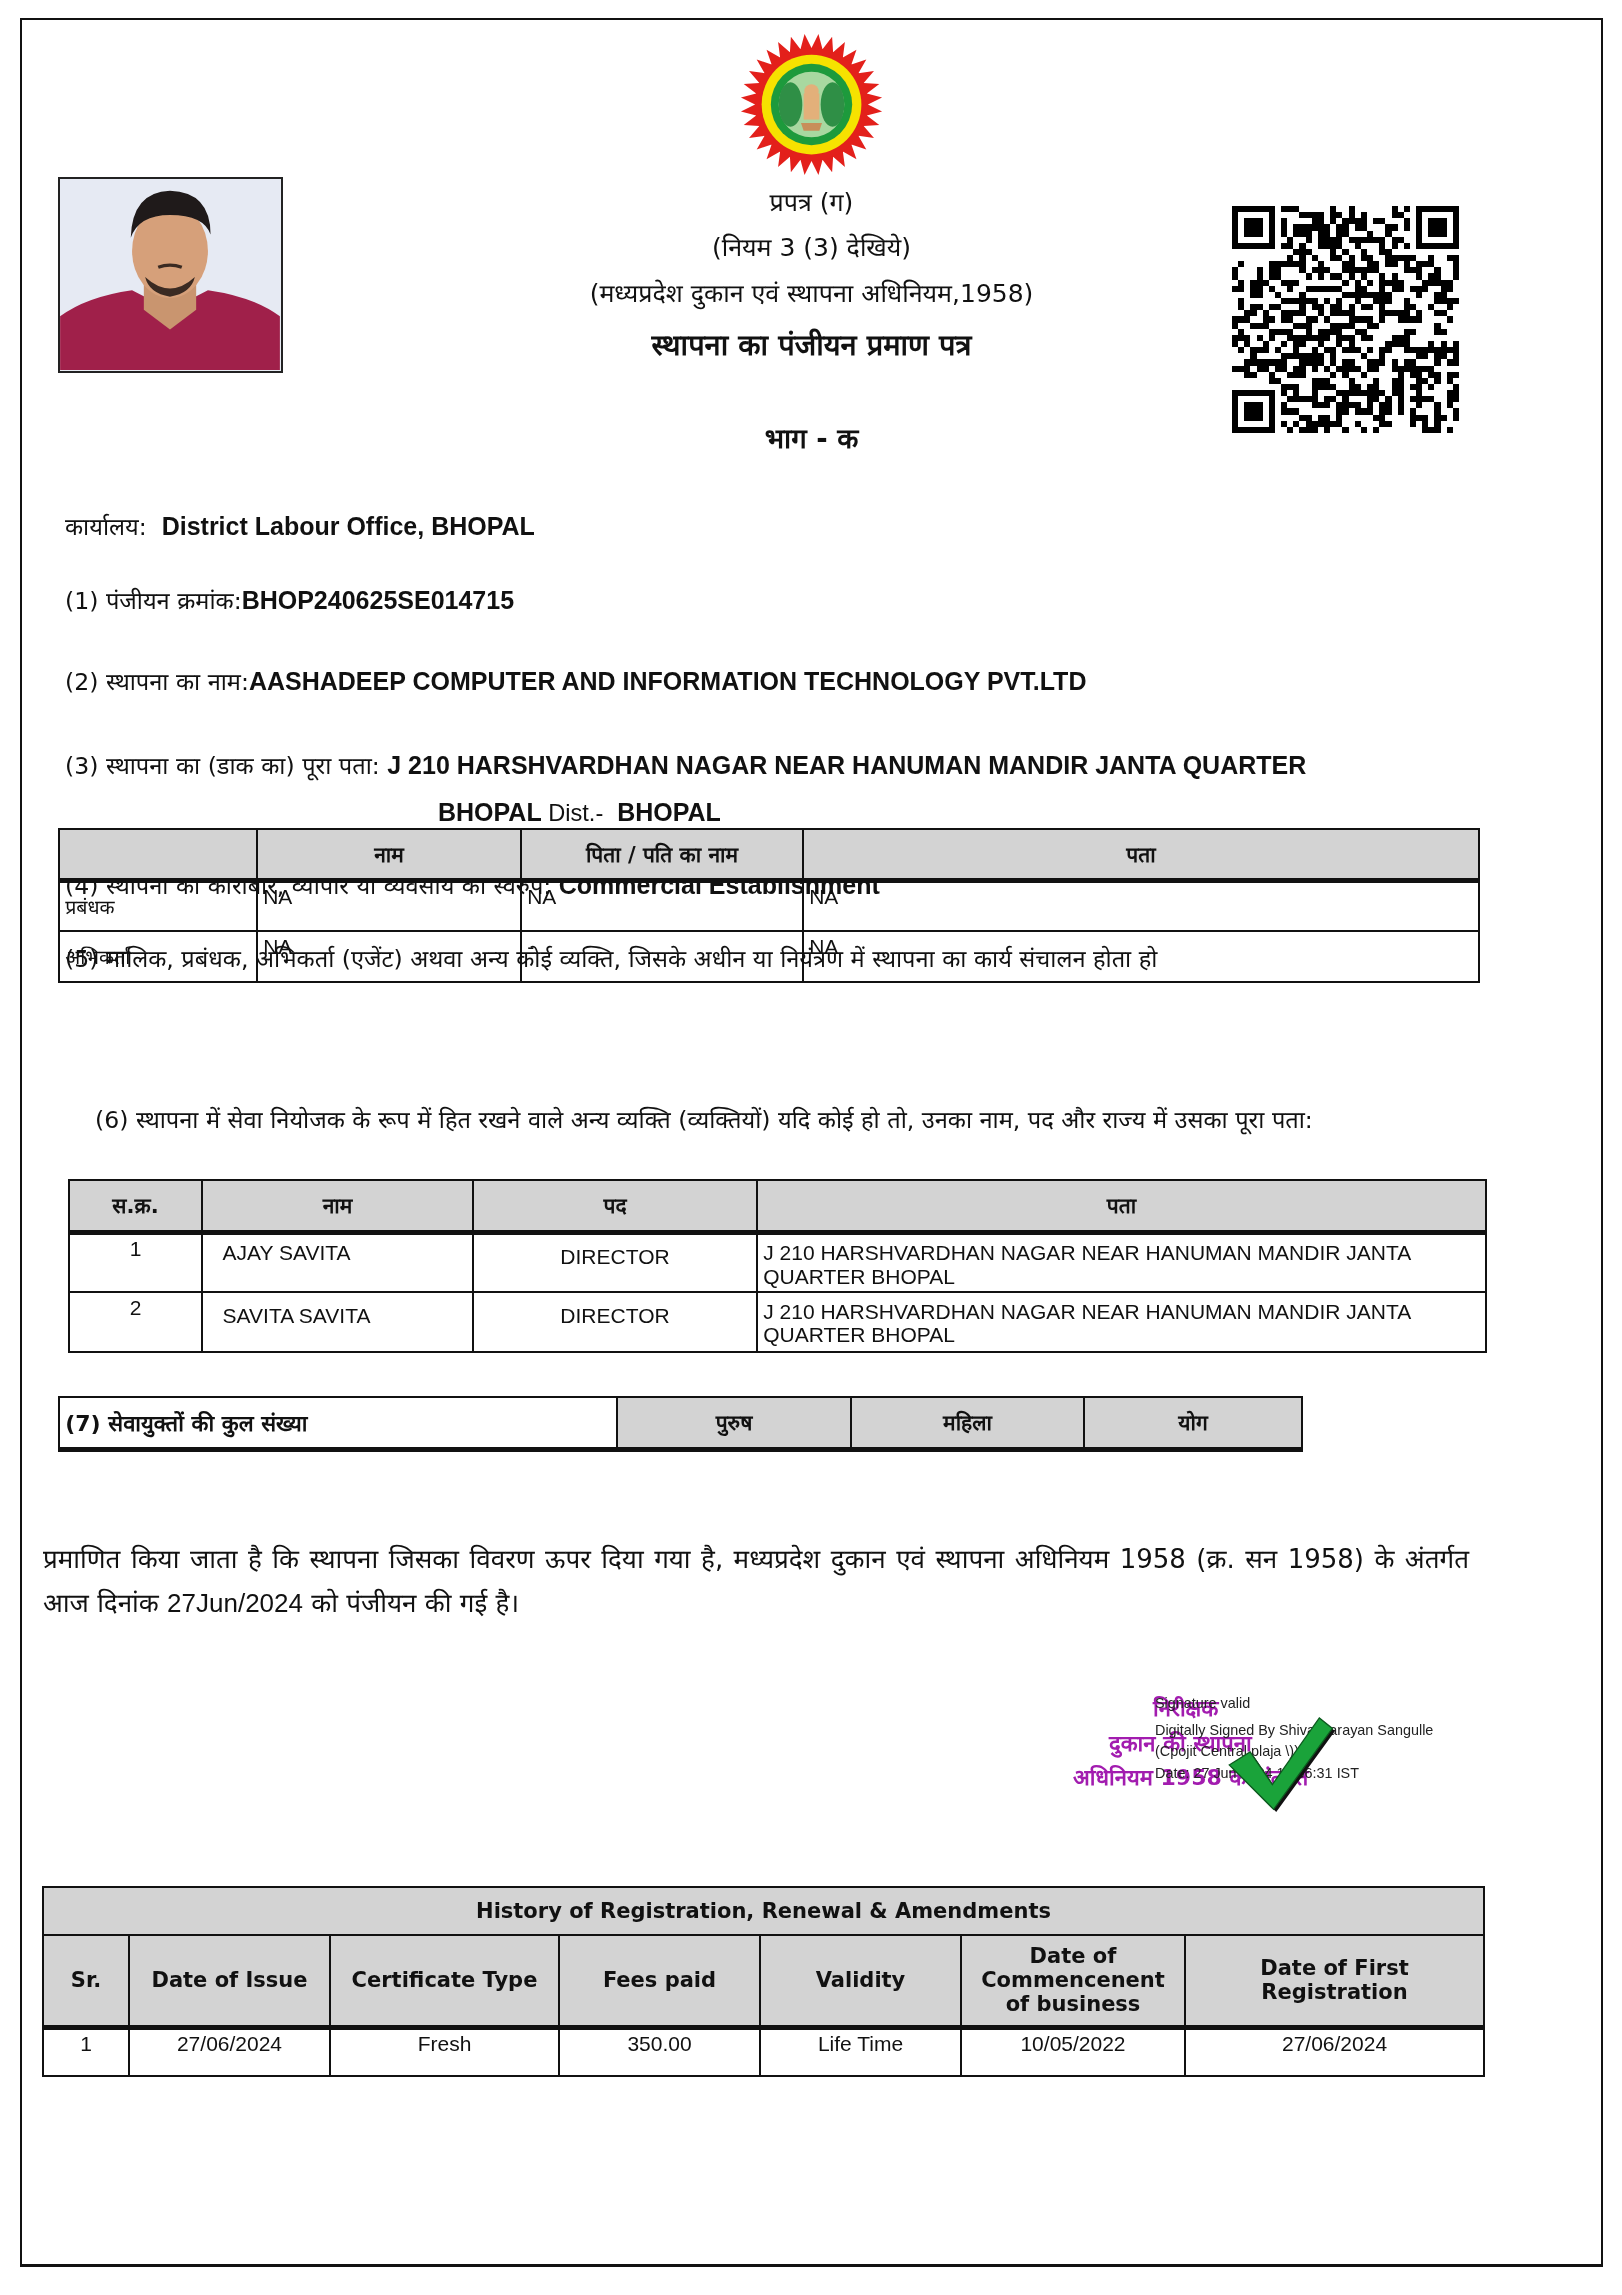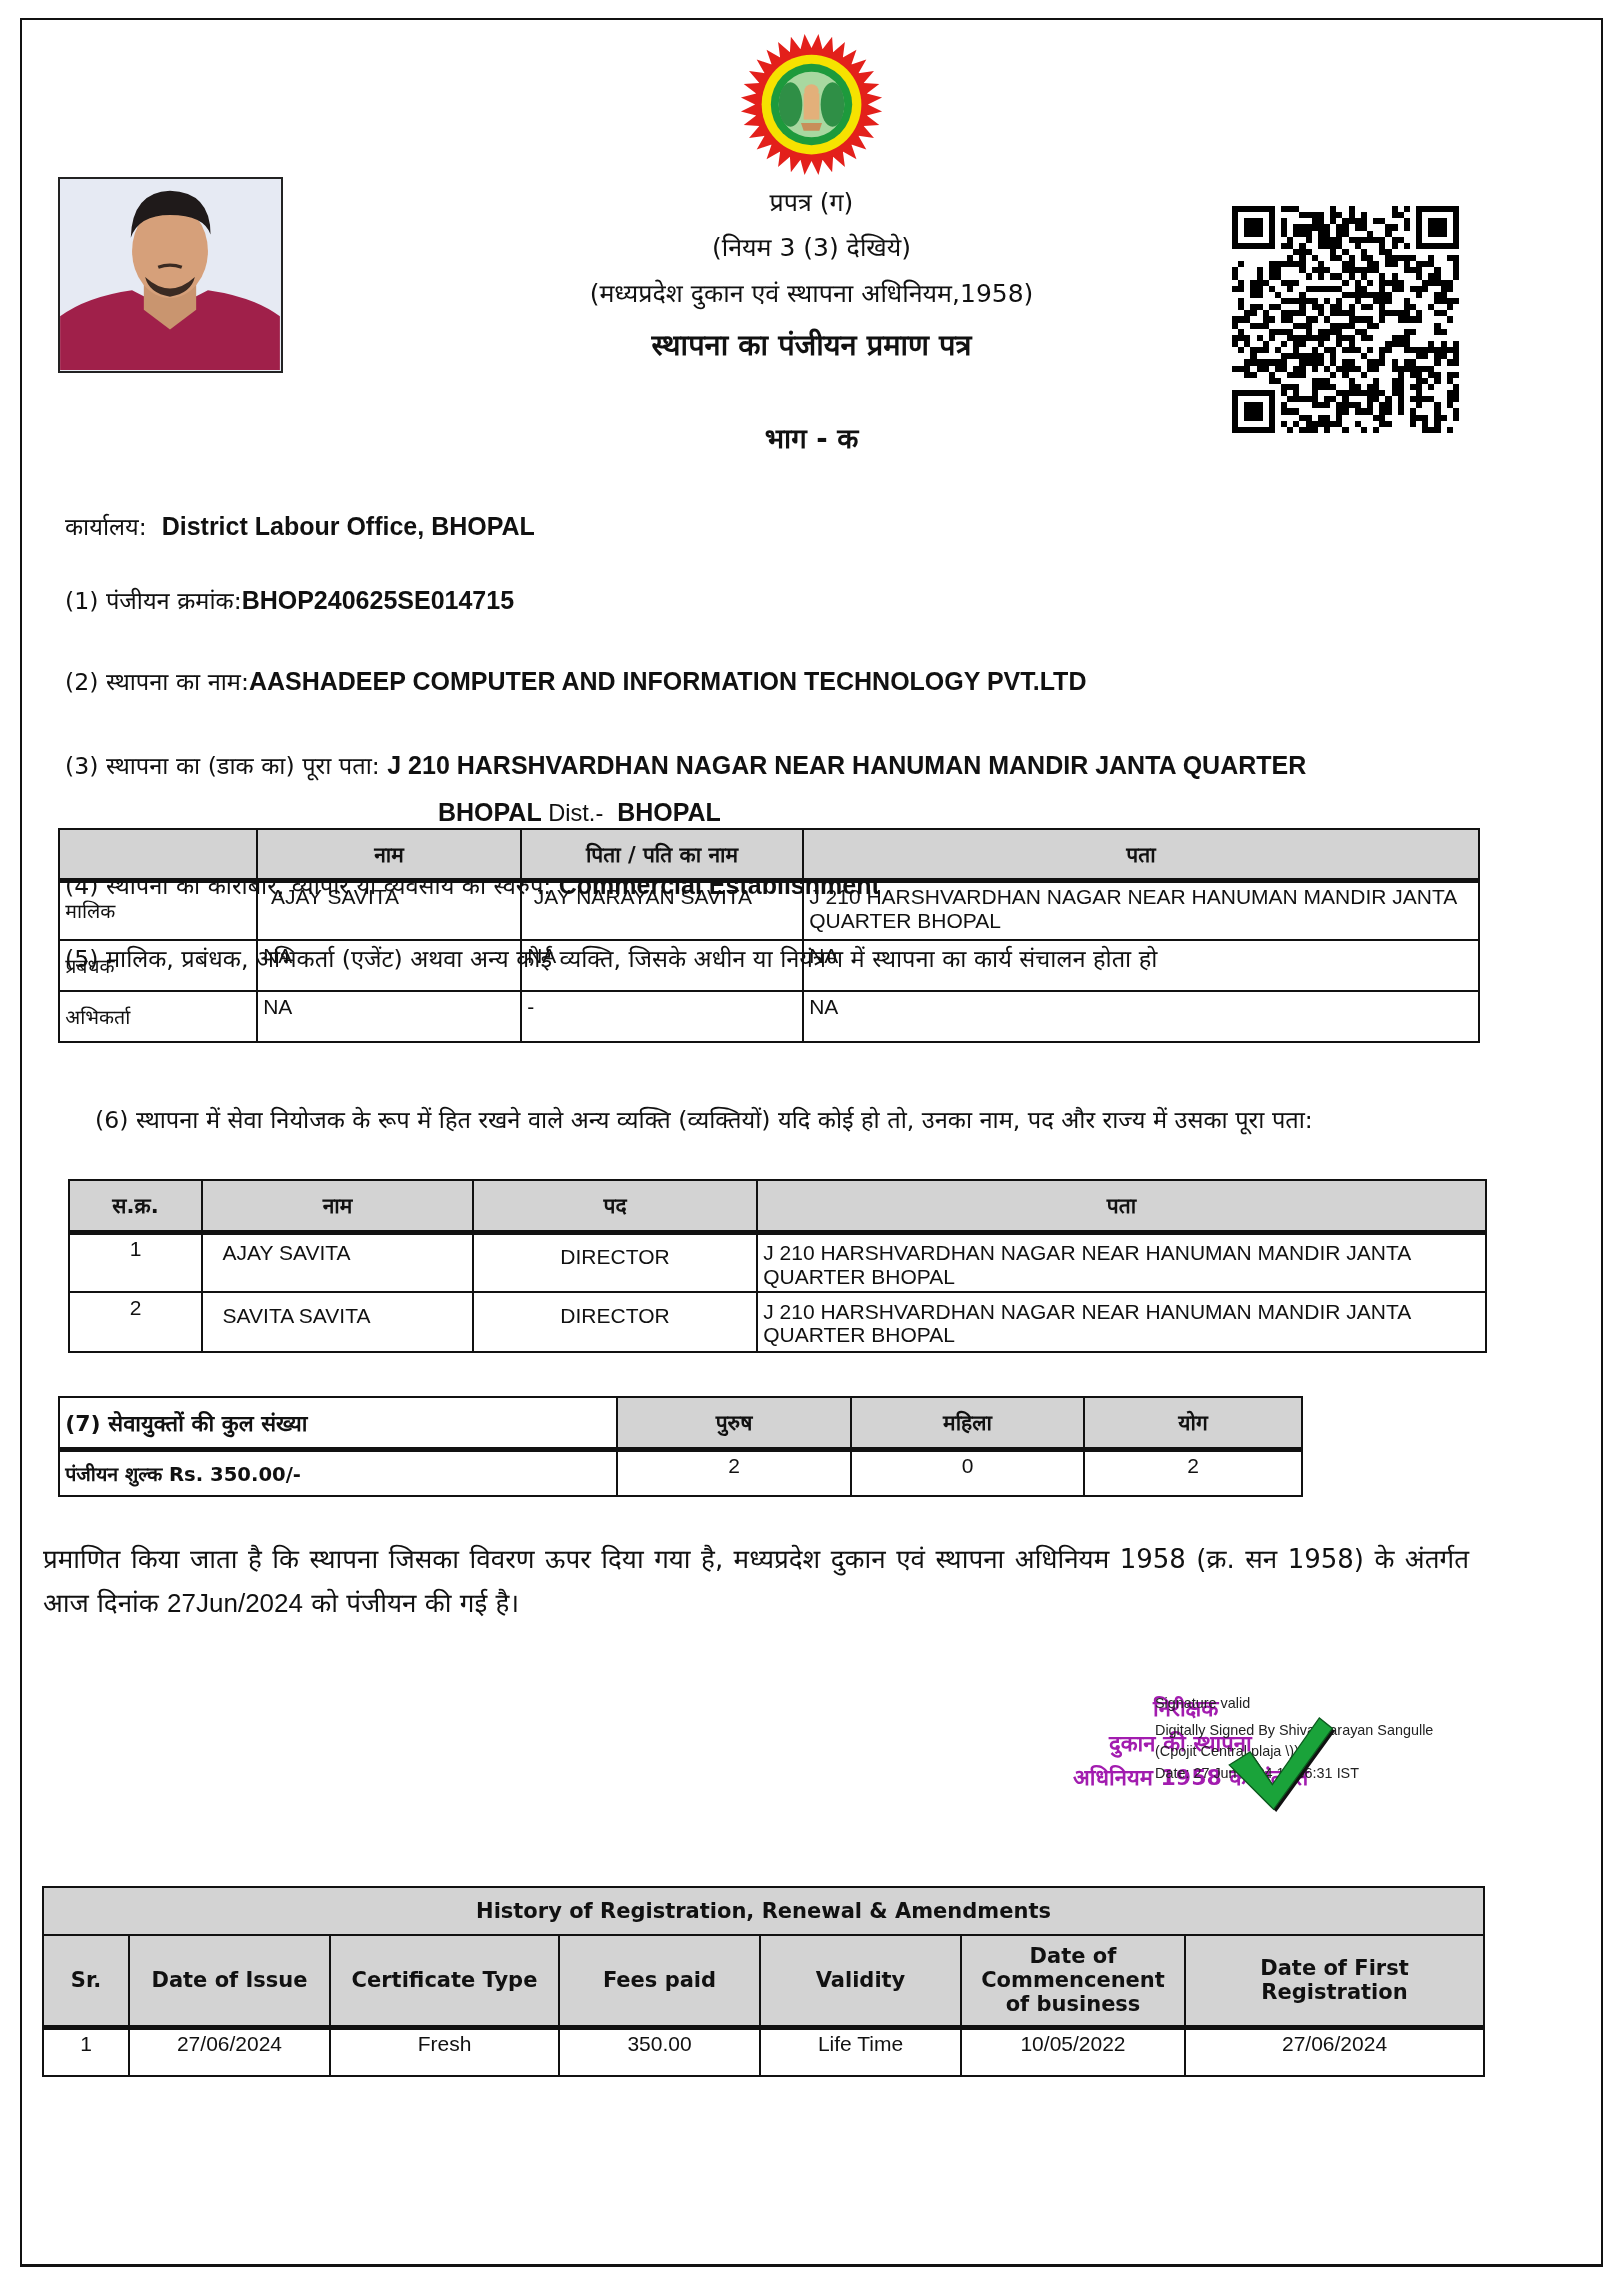--- a/index.html
+++ b/index.html
@@ -138,26 +138,20 @@
       <col style="width:282px">
       <col style="width:676px">
     </colgroup>
   <tbody>
       <tr class="hdr">
     <th></th>
     <th>नाम</th>
     <th>पिता / पति का नाम</th>
     <th>पता</th>
   </tr>
-  <tr style="height:60px">
-    <td class="lab">मालिक</td>
-    <td style="padding-left:13px">AJAY SAVITA</td>
-    <td style="padding-left:11.8px">JAY NARAYAN SAVITA</td>
-    <td style="line-height:23.6px">J 210 HARSHVARDHAN NAGAR NEAR HANUMAN MANDIR JANTA QUARTER BHOPAL</td>
-  </tr>
   <tr>
     <td class="lab">प्रबंधक</td>
     <td>NA</td>
     <td>NA</td>
     <td>NA</td>
   </tr>
   <tr>
     <td class="lab">अभिकर्ता</td>
     <td>NA</td>
     <td>-</td>
@@ -203,26 +197,20 @@
       <col style="width:234px">
       <col style="width:233px">
       <col style="width:218px">
     </colgroup>
   <tbody>
       <tr class="hdr" style="height:52px">
     <th class="lead">(7) सेवायुक्तों की कुल संख्या</th>
     <th>पुरुष</th>
     <th>महिला</th>
     <th>योग</th>
-  </tr>
-  <tr style="height:47px">
-    <td class="lead">पंजीयन शुल्क Rs. 350.00/-</td>
-    <td style="text-align:center">2</td>
-    <td style="text-align:center">0</td>
-    <td style="text-align:center">2</td>
   </tr>
 </tbody>
   </table>
 
 <div class="abs cert">
   <span>प्रमाणित किया जाता है कि स्थापना जिसका विवरण ऊपर दिया गया है, मध्यप्रदेश दुकान एवं स्थापना अधिनियम 1958 (क्र. सन 1958) के अंतर्गत आज दिनांक</span>
   <span class="dt">27Jun/2024</span>
   <span>को पंजीयन की गई है।</span>
 </div>
 

